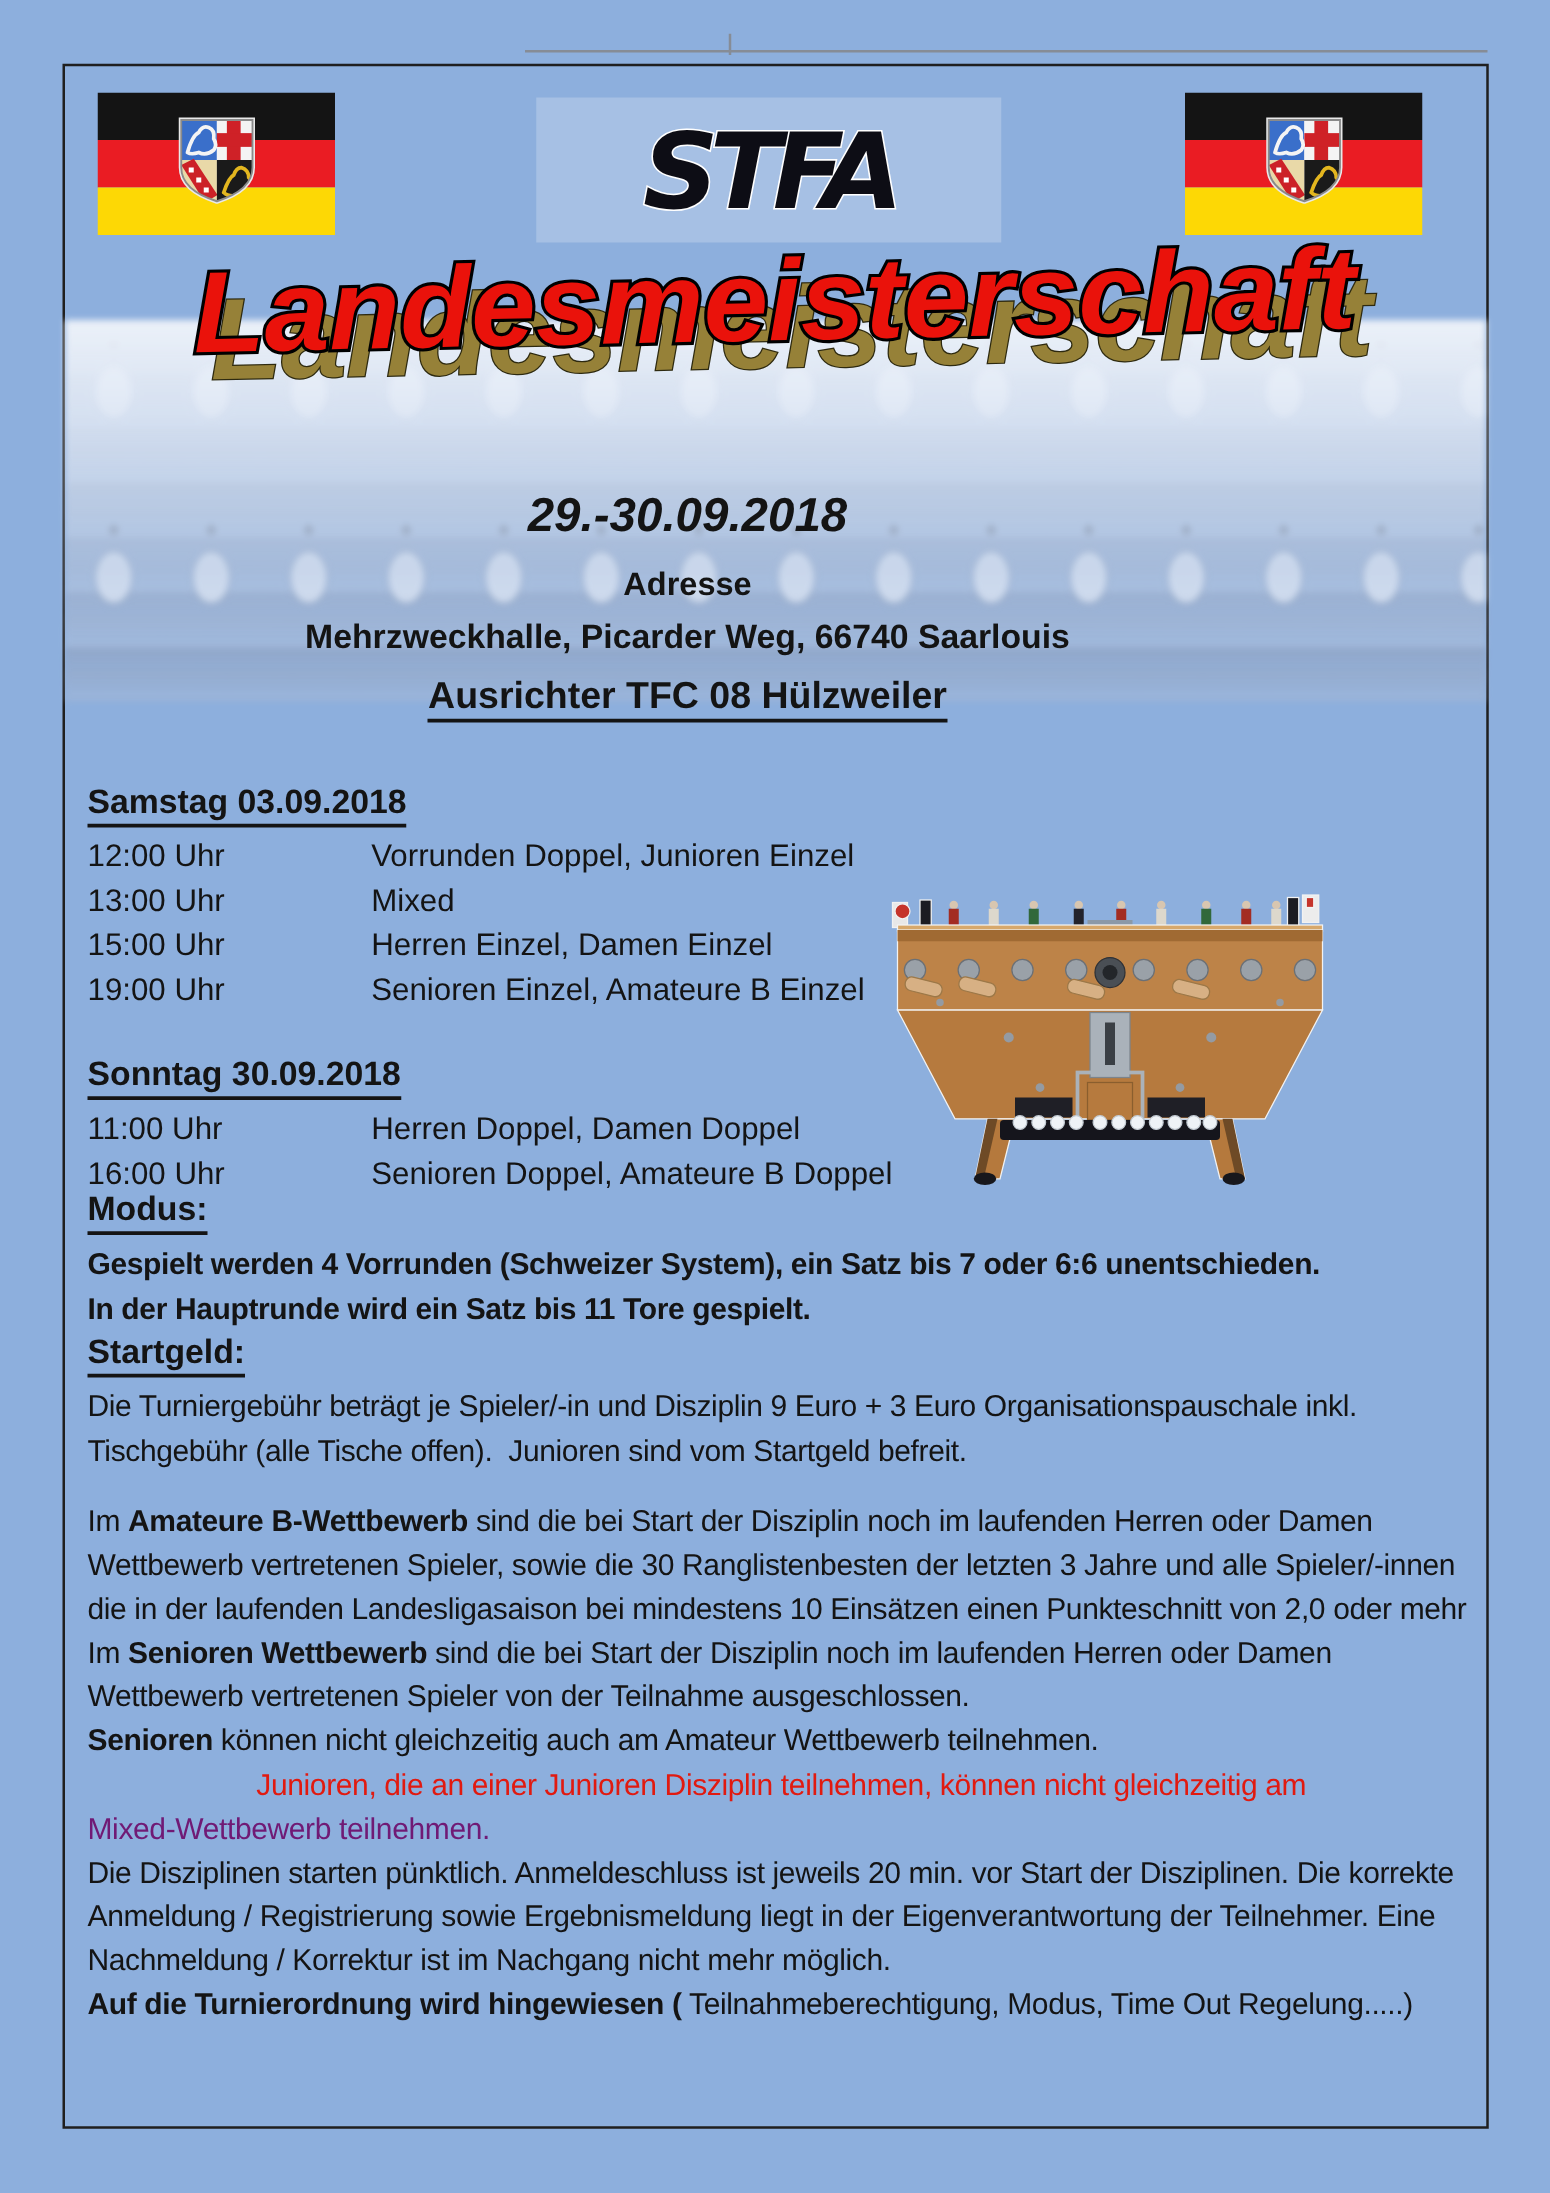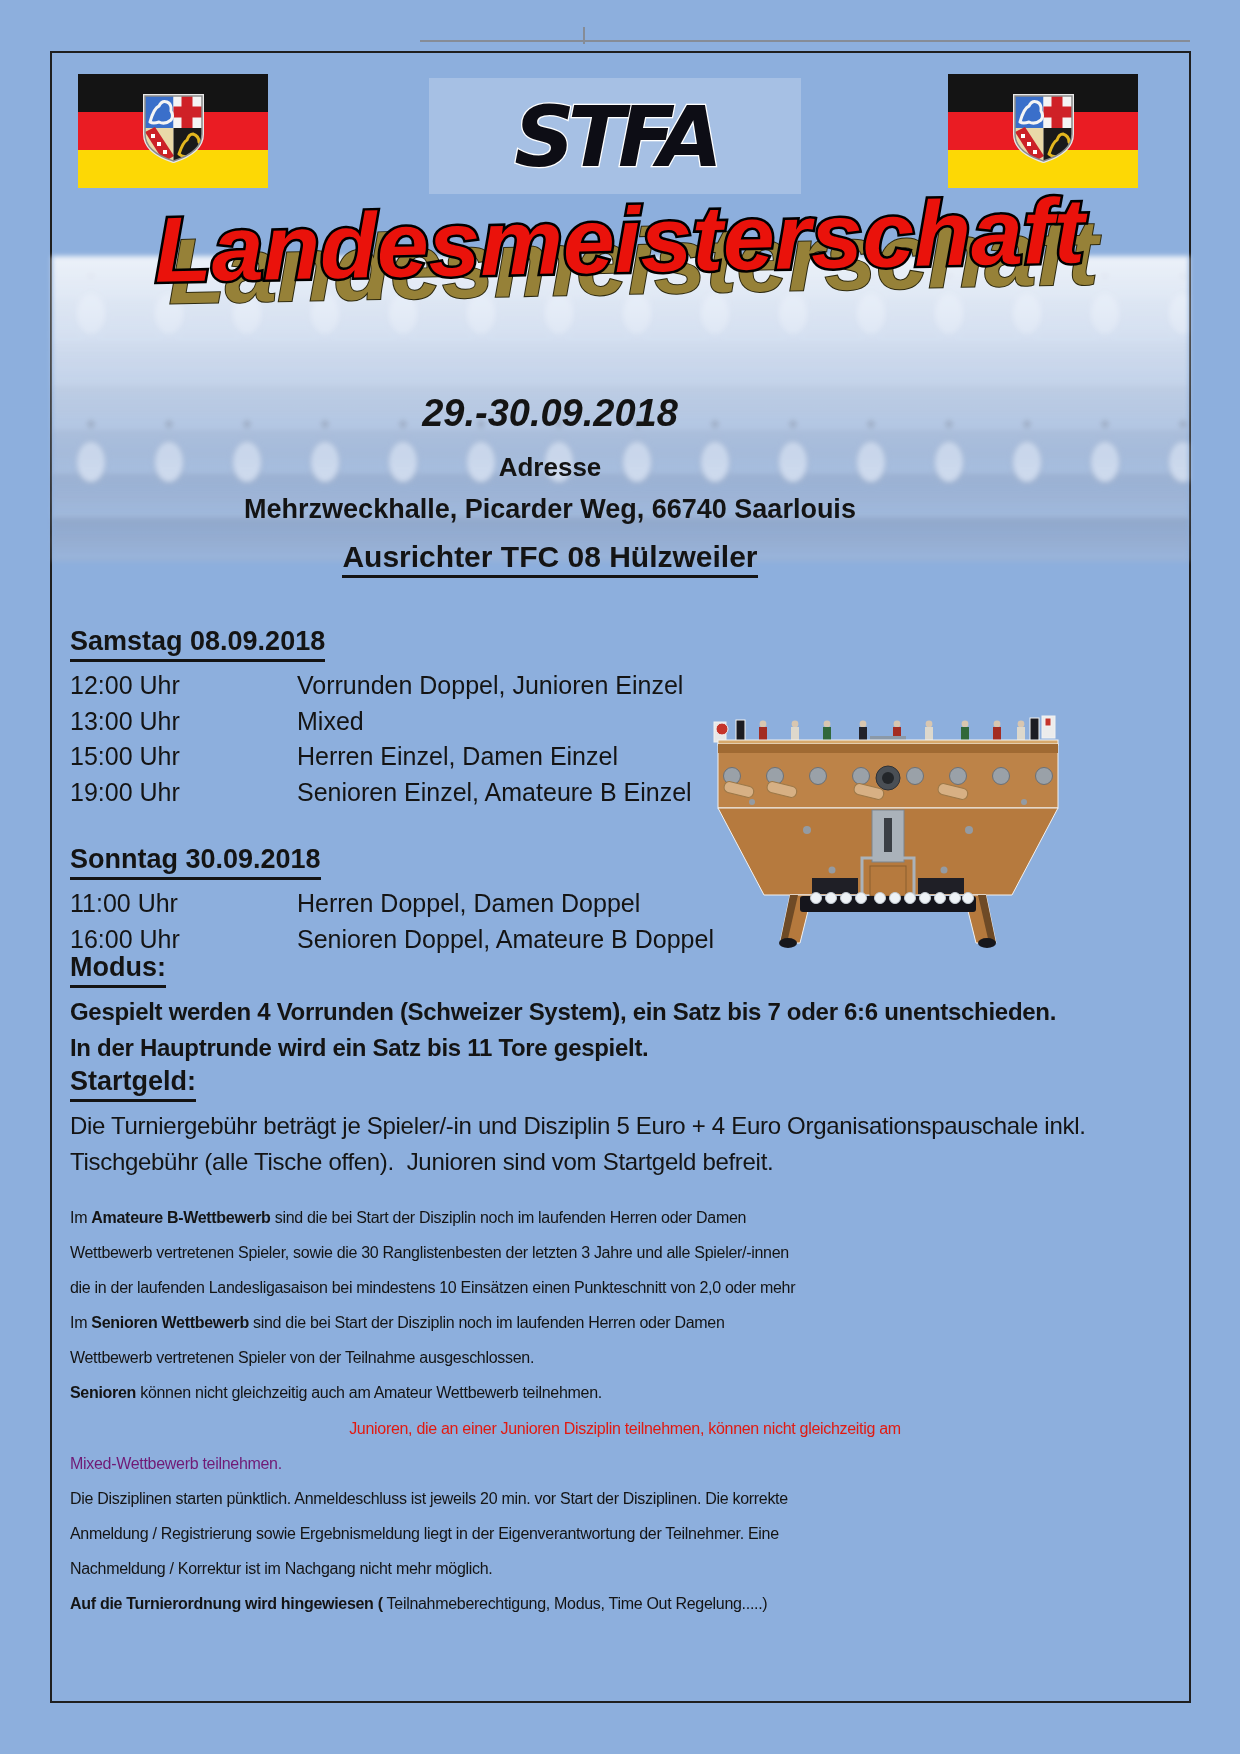--- a/index.html
+++ b/index.html
@@ -64,21 +64,21 @@
   .section{position:absolute;left:70px;}
   .section-heading{
     font-size:27px;font-weight:bold;display:inline-block;
     border-bottom:3px solid #141414;padding-bottom:2px;margin-bottom:6px;
   }
   .sched-rows .sched-row{line-height:35.5px;font-size:25px;white-space:pre;}
   .sched-row .time{display:inline-block;width:227px;}
   .bold-lines div{line-height:35.5px;font-size:24px;font-weight:bold;letter-spacing:-0.3px;white-space:pre;}
   .plain-lines div{line-height:35.5px;font-size:24px;letter-spacing:-0.3px;white-space:pre;}
   .rules{position:absolute;left:70px;top:1200px;width:1110px;}
-  .rules .rule-line{line-height:35.1px;font-size:16px;letter-spacing:-0.3px;white-space:pre;}
+  .rules .rule-line{line-height:35.1px;font-size:24px;letter-spacing:-0.3px;white-space:pre;}
 
   
   .table-photo{position:absolute;left:712px;top:710px;width:352px;height:238px;}
 </style>
 </head>
 <body>
 
 <div class="artifact-h"></div>
 <div class="artifact-v"></div>
 
@@ -270,21 +270,21 @@
         <circle cx="228" cy="188" r="5.5"></circle>
       <circle cx="243" cy="188" r="5.5"></circle>
         <circle cx="256" cy="188" r="5.5"></circle>
     </g>
     <ellipse cx="76" cy="233" rx="9" ry="5" fill="#17171c"></ellipse>
     <ellipse cx="275" cy="233" rx="9" ry="5" fill="#17171c"></ellipse>
   </svg>
 </div>
 
 <div class="section" style="top:626px;">
-  <div><span class="section-heading">Samstag 08.09.2018</span></div>
+  <div><span class="section-heading">Samstag 03.09.2018</span></div>
   <div class="sched-rows">
       <div class="sched-row"><span class="time">12:00 Uhr</span><span class="events">Vorrunden Doppel, Junioren Einzel</span></div>
       <div class="sched-row"><span class="time">13:00 Uhr</span><span class="events">Mixed</span></div>
       <div class="sched-row"><span class="time">15:00 Uhr</span><span class="events">Herren Einzel, Damen Einzel</span></div>
       <div class="sched-row"><span class="time">19:00 Uhr</span><span class="events">Senioren Einzel, Amateure B Einzel</span></div>
     </div>
 </div>
 
 <div class="section" style="top:844px;">
   <div><span class="section-heading">Sonntag 30.09.2018</span></div>
@@ -298,21 +298,21 @@
   <div><span class="section-heading">Modus:</span></div>
   <div class="bold-lines">
       <div>Gespielt werden 4 Vorrunden (Schweizer System), ein Satz bis 7 oder 6:6 unentschieden.</div>
       <div>In der Hauptrunde wird ein Satz bis 11 Tore gespielt.</div>
     </div>
 </div>
 
 <div class="section" style="top:1066px;">
   <div><span class="section-heading">Startgeld:</span></div>
   <div class="plain-lines">
-      <div>Die Turniergebühr beträgt je Spieler/-in und Disziplin 5 Euro + 4 Euro Organisationspauschale inkl.</div>
+      <div>Die Turniergebühr beträgt je Spieler/-in und Disziplin 9 Euro + 3 Euro Organisationspauschale inkl.</div>
       <div>Tischgebühr (alle Tische offen).  Junioren sind vom Startgeld befreit.</div>
     </div>
 </div>
 
 <div class="rules">
     <div class="rule-line"><span>Im </span><span style="font-weight: bold;">Amateure B-Wettbewerb</span><span> sind die bei Start der Disziplin noch im laufenden Herren oder Damen</span></div>
     <div class="rule-line"><span>Wettbewerb vertretenen Spieler, sowie die 30 Ranglistenbesten der letzten 3 Jahre und alle Spieler/-innen</span></div>
     <div class="rule-line"><span>die in der laufenden Landesligasaison bei mindestens 10 Einsätzen einen Punkteschnitt von 2,0 oder mehr</span></div>
     <div class="rule-line"><span>Im </span><span style="font-weight: bold;">Senioren Wettbewerb</span><span> sind die bei Start der Disziplin noch im laufenden Herren oder Damen</span></div>
     <div class="rule-line"><span>Wettbewerb vertretenen Spieler von der Teilnahme ausgeschlossen.</span></div>

